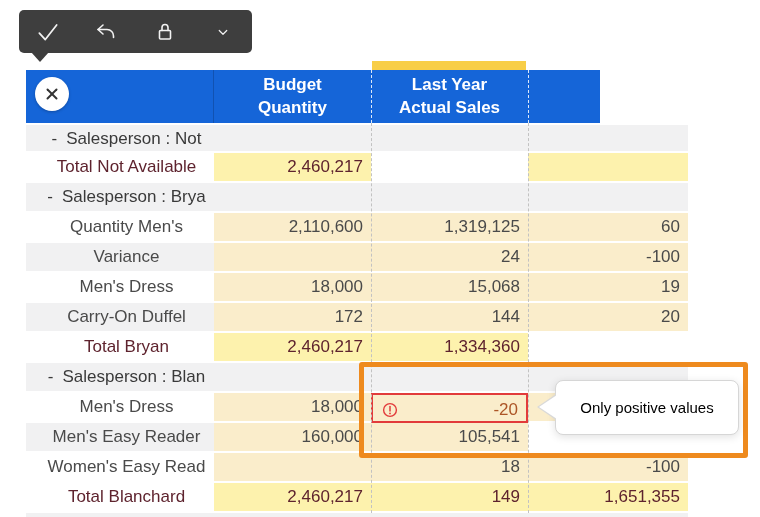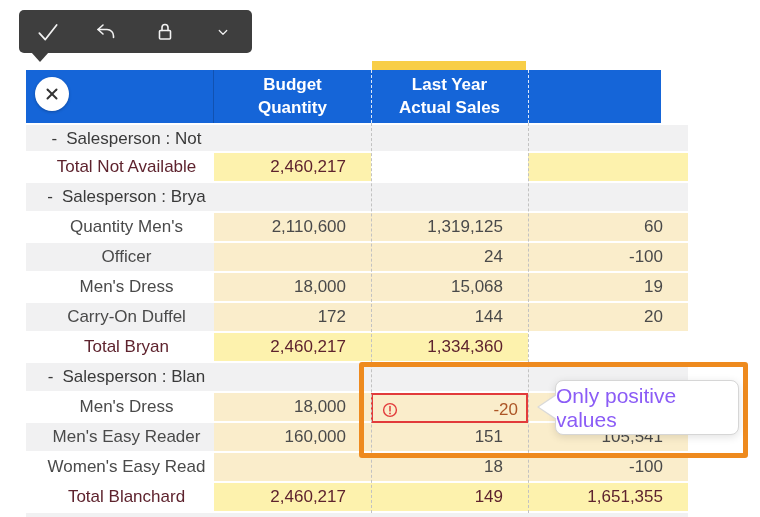--- a/index.html
+++ b/index.html
@@ -10,34 +10,34 @@
   .toolbar{position:absolute;left:19px;top:10px;width:233px;height:43px;
            background:var(--toolbar_bg);border-radius:5px;display:flex;align-items:center;
            justify-content:space-between;padding:0 16px;box-sizing:border-box;z-index:20;}
   .toolbar:after{content:"";position:absolute;left:12px;top:42px;width:0;height:0;
            border-left:9px solid transparent;border-right:9px solid transparent;
            border-top:10px solid var(--toolbar_bg);}
   .tool-btn{width:26px;height:26px;display:flex;align-items:center;justify-content:center;cursor:pointer;}
   .tool-btn svg{stroke:#f2f2f2;fill:none;stroke-width:1.6;stroke-linecap:round;stroke-linejoin:round;}
 
   
-  .thead{position:absolute;left:26px;top:70px;width:635px;height:53px;display:grid;
+  .thead{position:absolute;left:26px;top:70px;width:574px;height:53px;display:grid;
          grid-template-columns:188px 157px 157px 160px;background:var(--header_blue);z-index:1;}
   .hcell{color:#fff;font-weight:700;font-size:17px;display:flex;align-items:center;justify-content:center;
          text-align:center;line-height:1.3;padding:0 14px;box-sizing:border-box;cursor:pointer;}
   .hcell.first{border-right:1px solid rgba(0,0,0,0.18);}
   .col-strip{position:absolute;left:372px;top:61px;width:154px;height:9px;background:var(--strip_yellow);z-index:2;}
 
   .tbody{position:absolute;left:26px;top:123px;width:662px;z-index:1;}
   .row{display:grid;grid-template-columns:188px 157px 157px 160px;height:30px;}
   .cell{box-sizing:border-box;border-bottom:2px solid #fff;line-height:28px;font-size:17px;
         overflow:hidden;white-space:nowrap;color:var(--text);}
   .row:first-child .cell{border-top:2px solid #fff;}
   .lc{padding-left:13px;text-align:center;background:#fff;}
-  .num{text-align:right;padding-right:25px;background:var(--cream);cursor:cell;}
+  .num{text-align:right;padding-right:8px;background:var(--cream);cursor:cell;}
   .row.group .cell{background:var(--gray_row);color:var(--group_text);}
   .row.data.shade .lc{background:var(--gray_row);}
   .row.total .lc{color:var(--maroon);background:#fff;}
   .row.total .num{background:var(--total_yellow);color:var(--maroon);}
   .row.total .num.plain{background:#fff;}
   .num.accent{color:var(--orange_accent);}
   .collapse{display:inline-block;margin-right:9px;cursor:pointer;}
   .num.error{border:2px solid var(--error_red);display:flex;align-items:center;
              justify-content:space-between;padding:4px 8px 0 9px;position:relative;z-index:3;
              color:var(--error_value);line-height:normal;}
@@ -57,21 +57,21 @@
   .close-btn svg{stroke:#333;stroke-width:2;stroke-linecap:round;}
 
   
   .highlight-frame{position:absolute;left:359px;top:362px;width:389px;height:96px;
                    border:5px solid var(--frame_orange);border-radius:3px;box-sizing:border-box;
                    z-index:5;pointer-events:none;}
 
   
   .tooltip{position:absolute;left:555px;top:380px;width:182px;height:53px;background:#fff;
            border:1px solid #d6d6d6;border-radius:8px;box-shadow:0 2px 8px rgba(0,0,0,0.12);
-           display:flex;align-items:center;justify-content:center;font-size:21px;color:#8b5cf6;
+           display:flex;align-items:center;justify-content:center;font-size:15px;color:#000000;
            z-index:10;}
   .tooltip .arr{position:absolute;left:-19px;top:13px;width:0;height:0;
            border-top:13px solid transparent;border-bottom:13px solid transparent;
            border-right:19px solid #d9d9d9;}
   .tooltip .arr:after{content:"";position:absolute;left:2px;top:-12px;width:0;height:0;
            border-top:12px solid transparent;border-bottom:12px solid transparent;
            border-right:18px solid #fff;}
 </style>
 </head>
 <body>
@@ -135,21 +135,21 @@
       <div class="cell num sales"></div>
       <div class="cell num variance"></div>
     </div>
     <div class="row data">
       <div class="cell lc"><span>Quantity Men's</span></div>
       <div class="cell num budget">2,110,600</div>
       <div class="cell num sales">1,319,125</div>
       <div class="cell num variance">60</div>
     </div>
     <div class="row data shade">
-      <div class="cell lc"><span>Officer</span></div>
+      <div class="cell lc"><span>Variance</span></div>
       <div class="cell num budget"></div>
       <div class="cell num sales">24</div>
       <div class="cell num variance">-100</div>
     </div>
     <div class="row data">
       <div class="cell lc"><span>Men's Dress</span></div>
       <div class="cell num budget">18,000</div>
       <div class="cell num sales">15,068</div>
       <div class="cell num variance">19</div>
     </div>
@@ -179,21 +179,20 @@
           <line x1="8" y1="4.6" x2="8" y2="9" stroke="#e23b3b" stroke-width="1.5" stroke-linecap="round"></line>
           <circle cx="8" cy="11.4" r="0.9" fill="#e23b3b"></circle>
         </svg>
         <span>-20</span>
       </div>
       <div class="cell num variance"></div>
     </div>
     <div class="row data shade">
       <div class="cell lc"><span>Men's Easy Reader</span></div>
       <div class="cell num budget">160,000</div>
-      <div class="cell num sales">151</div>
       <div class="cell num variance">105,541</div>
     </div>
     <div class="row data">
       <div class="cell lc"><span>Women's Easy Read</span></div>
       <div class="cell num budget"></div>
       <div class="cell num sales">18</div>
       <div class="cell num variance">-100</div>
     </div>
     <div class="row total">
       <div class="cell lc"><span>Total Blanchard</span></div>

